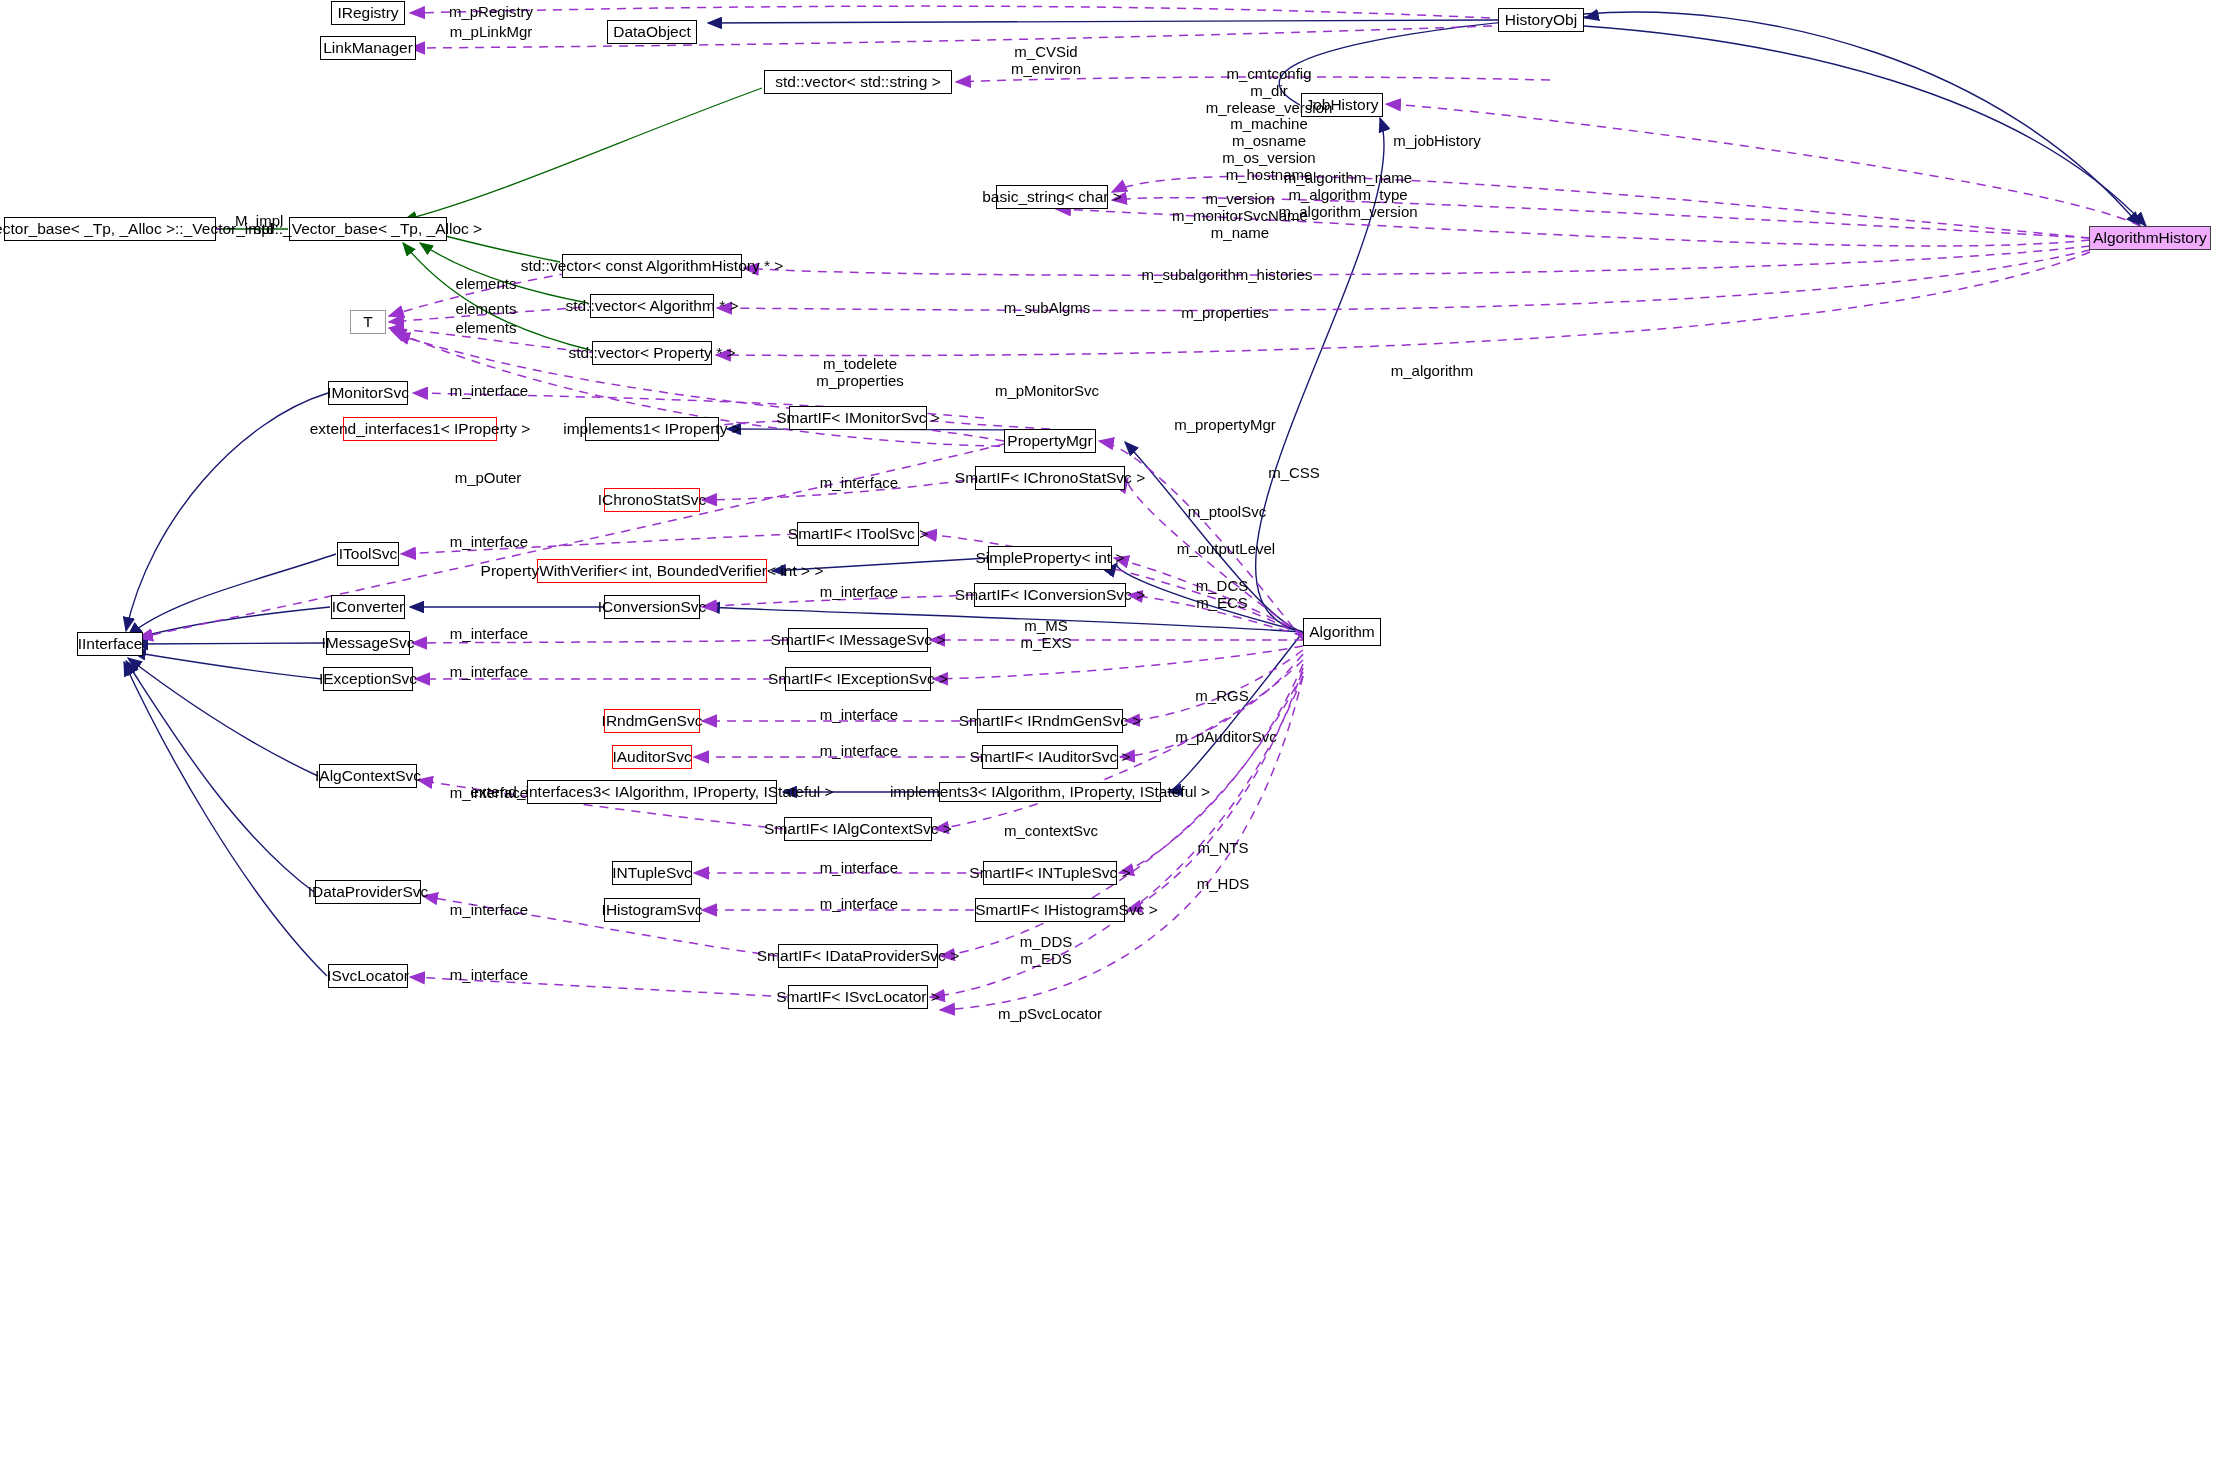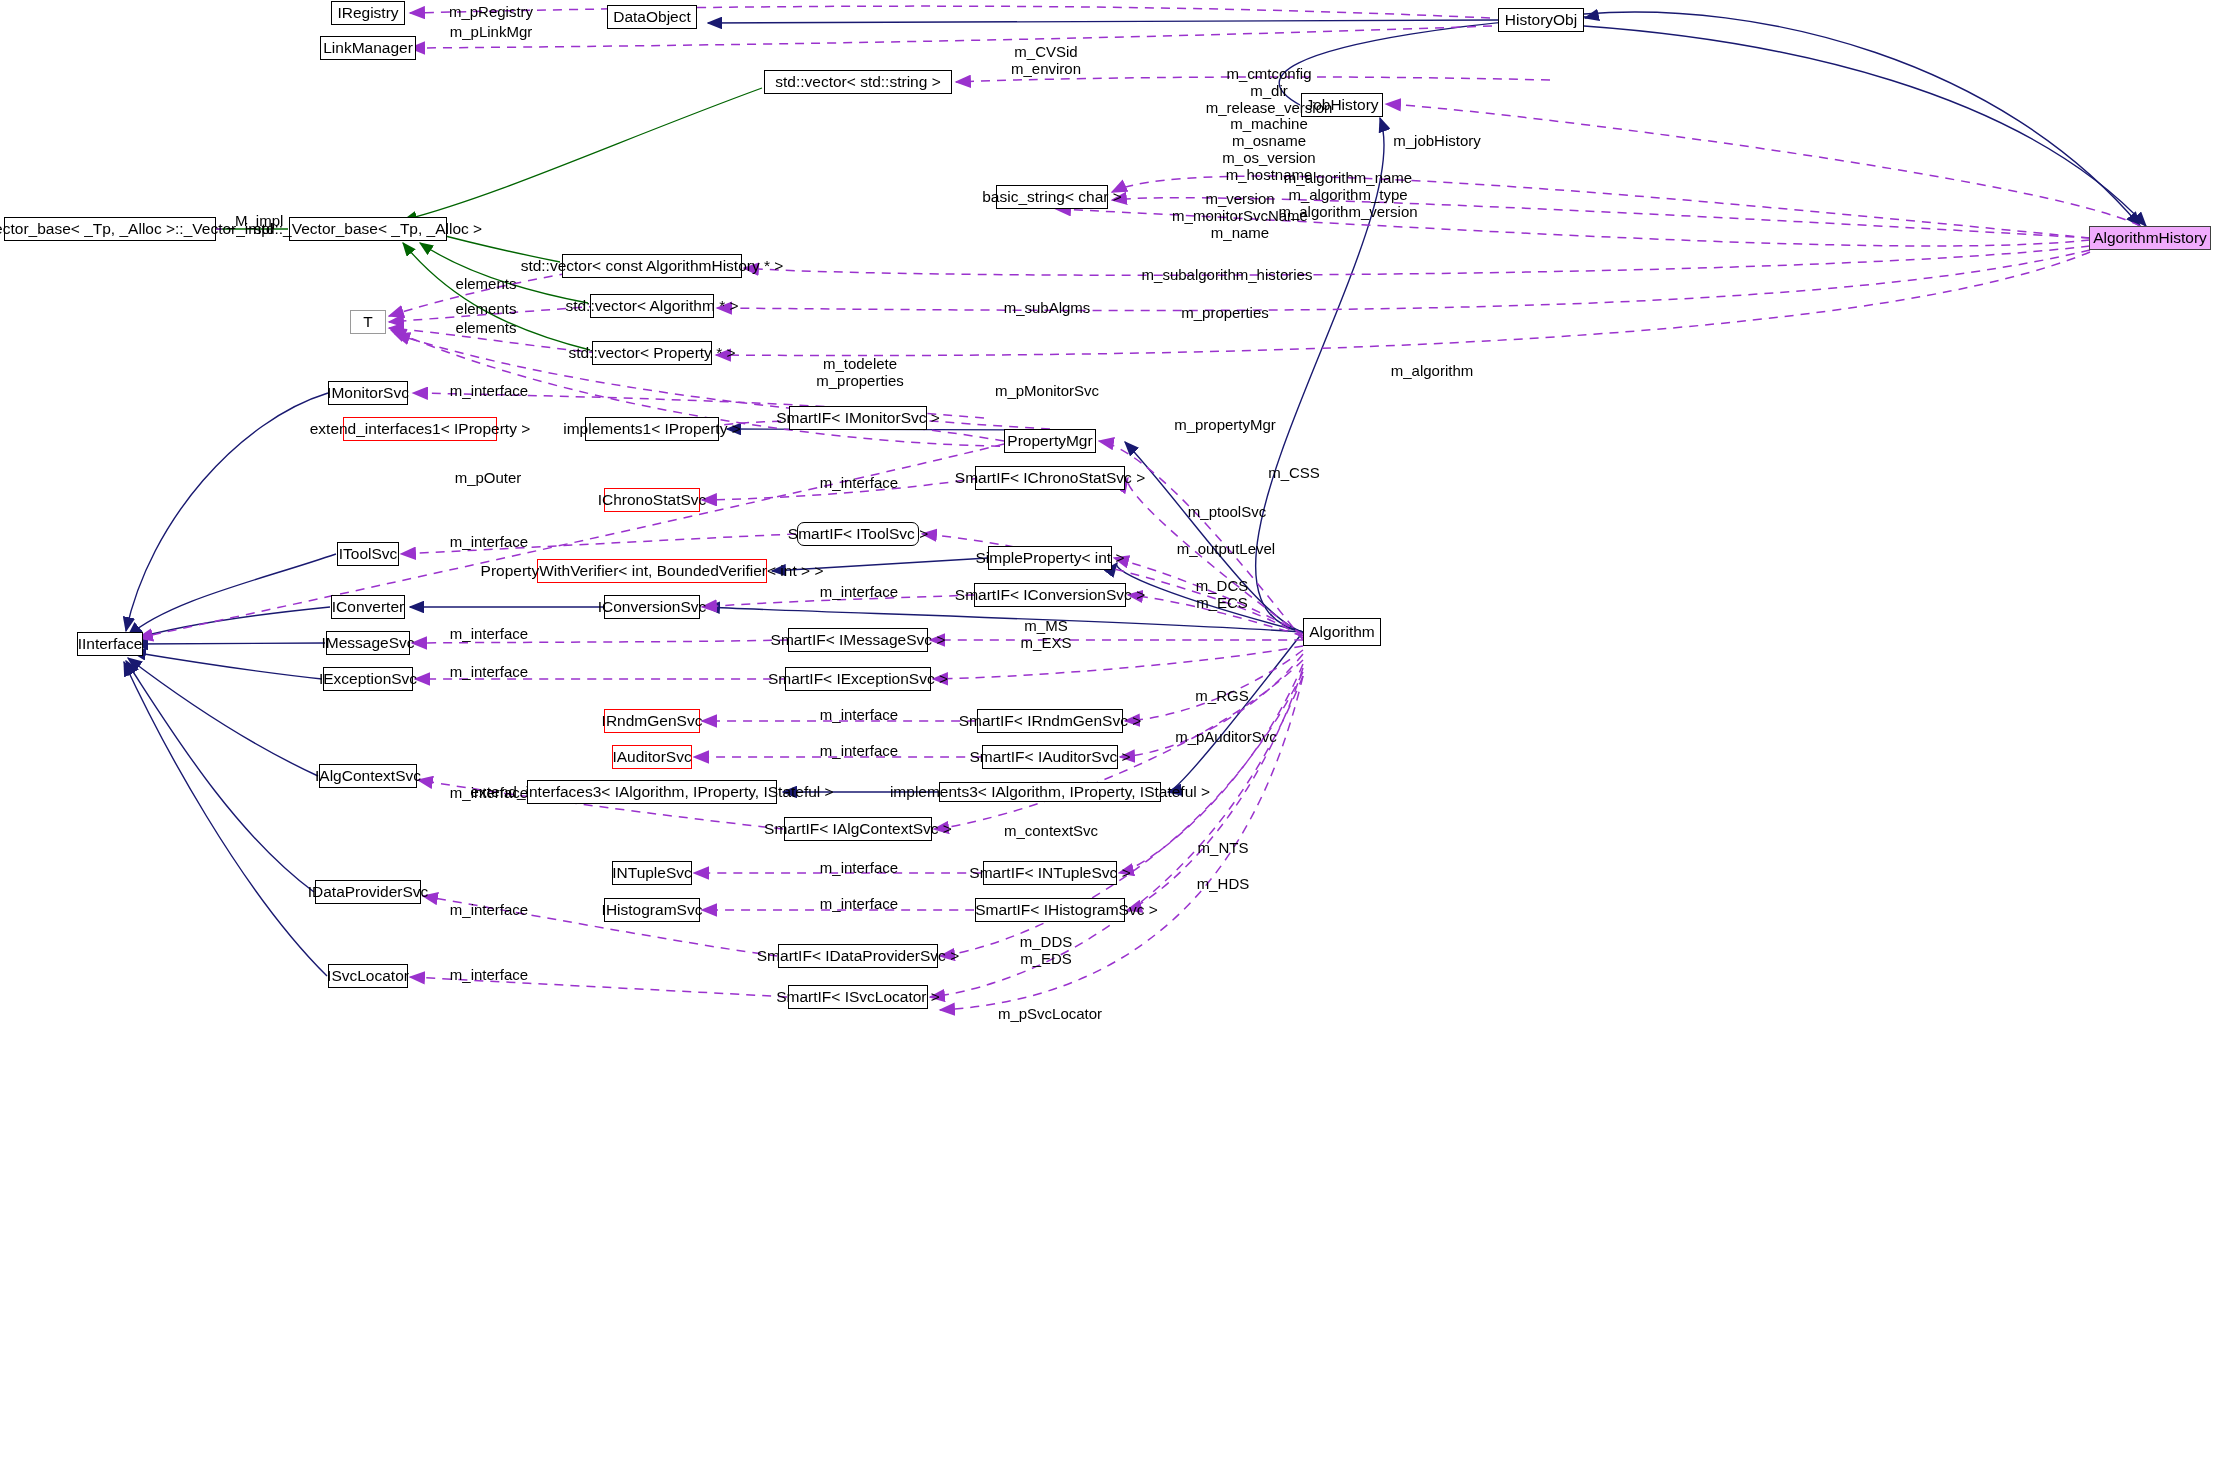--- a/index.html
+++ b/index.html
@@ -146,40 +146,40 @@
       <path d="M598,306 C520,312 440,318 389,322"></path>
       <path d="M598,353 C520,345 440,332 389,328"></path>
       <path d="M1004,444 C900,470 500,560 138,638"></path>
       <path d="M222,229 L118,229"></path>
     </g>
   </svg>
 
   <div>
       <div class="node" style="left: 368px; top: 13px; width: 74px; height: 24px;">IRegistry</div>
       <div class="node" style="left: 368px; top: 48px; width: 96px; height: 24px;">LinkManager</div>
-      <div class="node" style="left: 652px; top: 17px; width: 90px; height: 24px;">DataObject</div>
+      <div class="node" style="left: 652px; top: 32px; width: 90px; height: 24px;">DataObject</div>
       <div class="node" style="left: 1541px; top: 20px; width: 86px; height: 24px;">HistoryObj</div>
       <div class="node" style="left: 858px; top: 82px; width: 188px; height: 24px;">std::vector&lt; std::string &gt;</div>
       <div class="node" style="left: 1342px; top: 105px; width: 82px; height: 24px;">JobHistory</div>
       <div class="node" style="left: 1052px; top: 197px; width: 112px; height: 24px;">basic_string&lt; char &gt;</div>
       <div class="node" style="left: 110px; top: 229px; width: 212px; height: 24px;">std::_Vector_base&lt; _Tp, _Alloc &gt;::_Vector_impl</div>
       <div class="node" style="left: 368px; top: 229px; width: 158px; height: 24px;">std::_Vector_base&lt; _Tp, _Alloc &gt;</div>
       <div class="node fill" style="left: 2150px; top: 238px; width: 122px; height: 24px;">AlgorithmHistory</div>
       <div class="node" style="left: 652px; top: 266px; width: 180px; height: 24px;">std::vector&lt; const AlgorithmHistory * &gt;</div>
       <div class="node" style="left: 652px; top: 306px; width: 124px; height: 24px;">std::vector&lt; Algorithm * &gt;</div>
       <div class="node grey" style="left: 368px; top: 322px; width: 36px; height: 24px;">T</div>
       <div class="node" style="left: 652px; top: 353px; width: 120px; height: 24px;">std::vector&lt; Property * &gt;</div>
       <div class="node" style="left: 368px; top: 393px; width: 80px; height: 24px;">IMonitorSvc</div>
       <div class="node" style="left: 858px; top: 418px; width: 138px; height: 24px;">SmartIF&lt; IMonitorSvc &gt;</div>
       <div class="node red" style="left: 380px; top: 429px; width: 154px; height: 24px; margin-left: 40px;">extend_interfaces1&lt; IProperty &gt;</div>
       <div class="node" style="left: 652px; top: 429px; width: 134px; height: 24px;">implements1&lt; IProperty &gt;</div>
       <div class="node" style="left: 1050px; top: 441px; width: 92px; height: 24px;">PropertyMgr</div>
       <div class="node" style="left: 1050px; top: 478px; width: 150px; height: 24px;">SmartIF&lt; IChronoStatSvc &gt;</div>
       <div class="node red" style="left: 652px; top: 500px; width: 96px; height: 24px;">IChronoStatSvc</div>
-      <div class="node" style="left: 858px; top: 534px; width: 122px; height: 24px; border-radius: 7px;">SmartIF&lt; IToolSvc &gt;</div>
+      <div class="node" style="left: 858px; top: 534px; width: 122px; height: 24px;">SmartIF&lt; IToolSvc &gt;</div>
       <div class="node" style="left: 368px; top: 554px; width: 62px; height: 24px;">IToolSvc</div>
       <div class="node" style="left: 1050px; top: 558px; width: 124px; height: 24px;">SimpleProperty&lt; int &gt;</div>
       <div class="node red" style="left: 652px; top: 571px; width: 230px; height: 24px;">PropertyWithVerifier&lt; int, BoundedVerifier&lt; int &gt; &gt;</div>
       <div class="node" style="left: 1050px; top: 595px; width: 152px; height: 24px;">SmartIF&lt; IConversionSvc &gt;</div>
       <div class="node" style="left: 368px; top: 607px; width: 74px; height: 24px;">IConverter</div>
       <div class="node" style="left: 652px; top: 607px; width: 96px; height: 24px;">IConversionSvc</div>
       <div class="node" style="left: 110px; top: 644px; width: 66px; height: 24px;">IInterface</div>
       <div class="node" style="left: 368px; top: 643px; width: 84px; height: 24px;">IMessageSvc</div>
       <div class="node" style="left: 858px; top: 640px; width: 140px; height: 24px;">SmartIF&lt; IMessageSvc &gt;</div>
       <div class="node" style="left: 368px; top: 679px; width: 90px; height: 24px;">IExceptionSvc</div>

